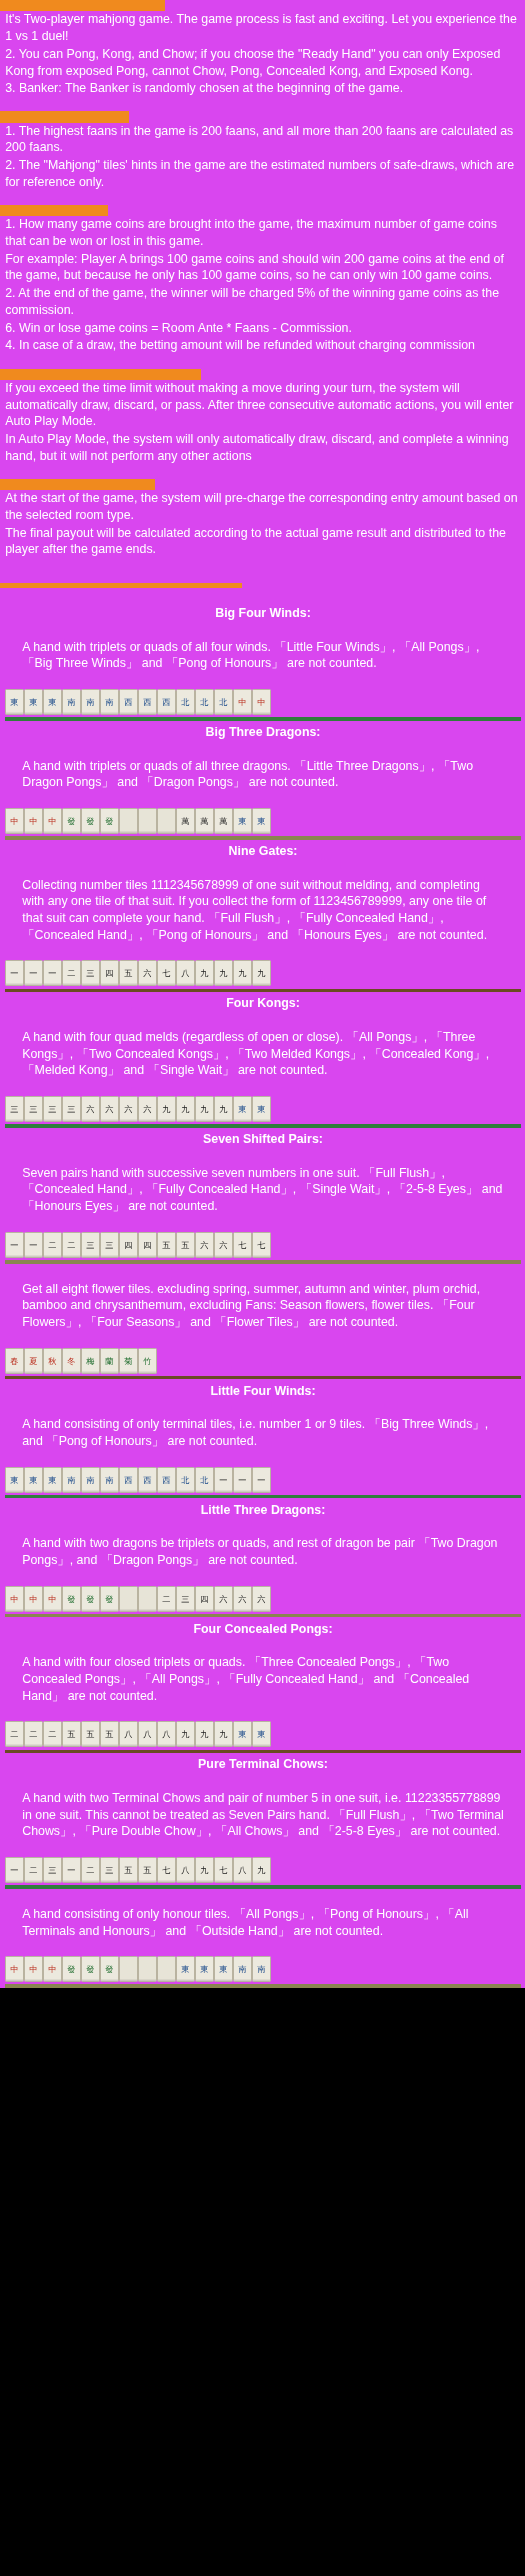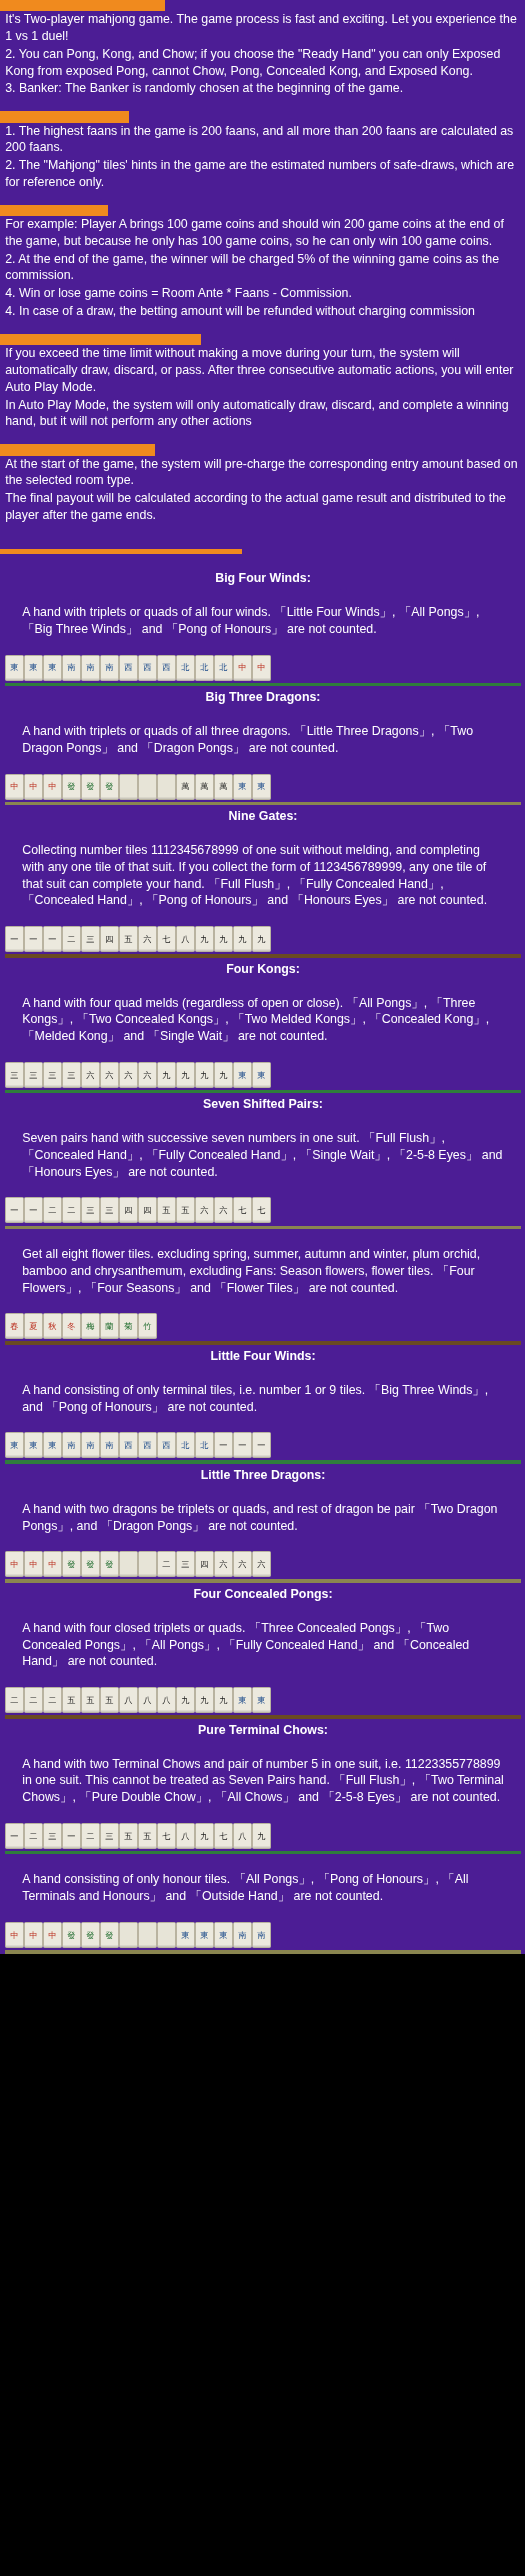--- a/index.html
+++ b/index.html
@@ -10,21 +10,21 @@
   }
   body {
     font-family: "Liberation Sans", sans-serif;
     color: #ffffff;
     font-size: 12.4px;
     line-height: 1.35;
   }
   .page {
     width: 526px;
     position: relative;
-    background: #4c1d95;
+    background: #d946ef;
     padding: 0;
   }
   .orange-bar {
     background: #f08a1e;
     height: 11.3px;
   }
   .orange-bar.w1 { width: 165px; }
   .orange-bar.w2 { width: 129px; }
   .orange-bar.w3 { width: 108px; }
   .orange-bar.w4 { width: 201px; }
@@ -88,23 +88,24 @@
   <div class="gap-m"></div>
   <div class="orange-bar w2"></div>
   <div class="section">
     <p class="para">1. The highest faans in the game is 200 faans, and all more than 200 faans are calculated as 200 faans.</p>
     <p class="para">2. The "Mahjong" tiles' hints in the game are the estimated numbers of safe-draws, which are for reference only.</p>
   </div>
 
   <div class="gap-m"></div>
   <div class="orange-bar w3"></div>
   <div class="section">
+    <p class="para">1. How many game coins are brought into the game, the maximum number of game coins that can be won or lost in this game.</p>
     <p class="para">For example: Player A brings 100 game coins and should win 200 game coins at the end of the game, but because he only has 100 game coins, so he can only win 100 game coins.</p>
     <p class="para">2. At the end of the game, the winner will be charged 5% of the winning game coins as the commission.</p>
-    <p class="para">4. Win or lose game coins = Room Ante * Faans - Commission.</p>
+    <p class="para">6. Win or lose game coins = Room Ante * Faans - Commission.</p>
     <p class="para">4. In case of a draw, the betting amount will be refunded without charging commission</p>
   </div>
 
   <div class="gap-m"></div>
   <div class="orange-bar w4"></div>
   <div class="section">
     <p class="para">If you exceed the time limit without making a move during your turn, the system will automatically draw, discard, or pass. After three consecutive automatic actions, you will enter Auto Play Mode.</p>
     <p class="para">In Auto Play Mode, the system will only automatically draw, discard, and complete a winning hand, but it will not perform any other actions</p>
   </div>
 

